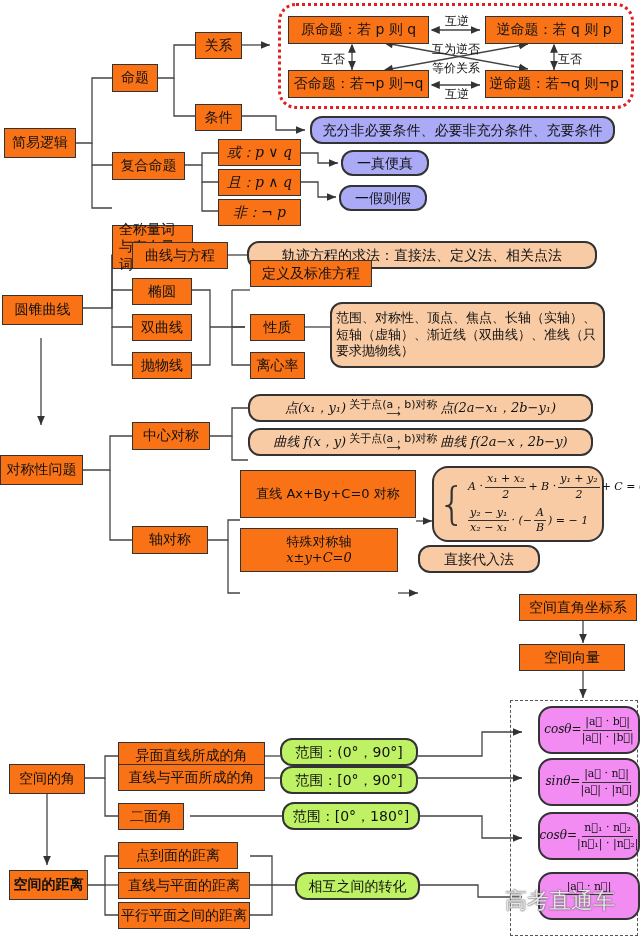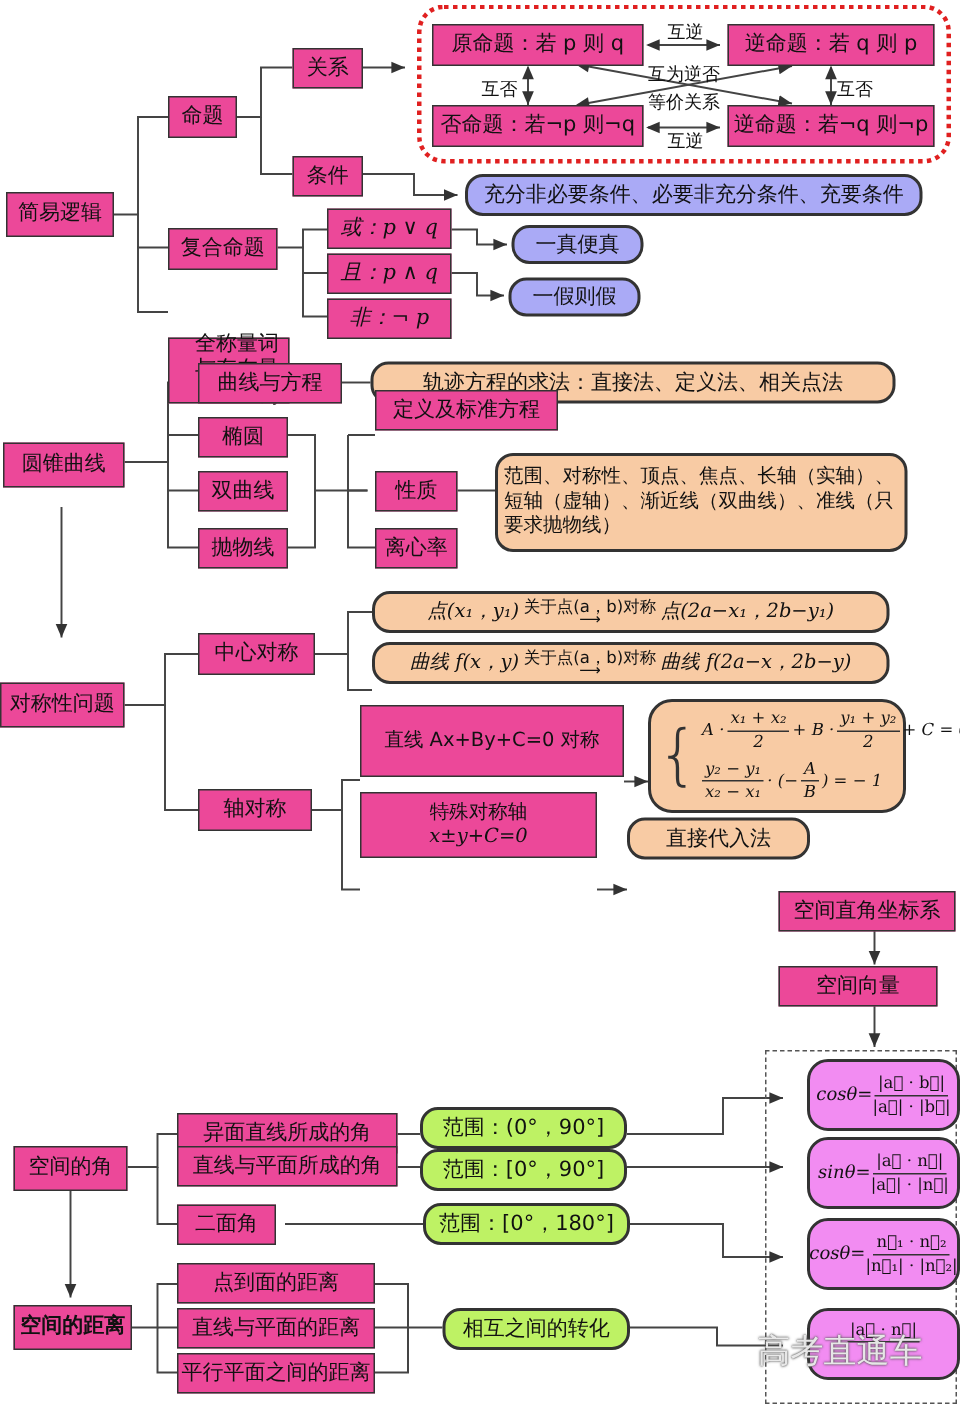--- a/index.html
+++ b/index.html
@@ -1,19 +1,19 @@
 <!DOCTYPE html>
 <html><head>
 <meta charset="utf-8">
 <style>
   html, body { margin:0; padding:0; background:#ffffff; }
   body { width:640px; height:941px; position:relative; overflow:hidden;
          font-family:"DejaVu Sans", "Liberation Sans", sans-serif; color:#111; }
-  .box { position:absolute; box-sizing:border-box; border:1.5px solid #333; background:#ec4899;
-         display:flex; align-items:center; justify-content:center; text-align:right;
+  .box { position:absolute; box-sizing:border-box; border:1.5px solid #333; background:#f97316;
+         display:flex; align-items:center; justify-content:center; text-align:left;
          font-size:14px; line-height:1.25; white-space:nowrap; }
   .pill { position:absolute; box-sizing:border-box; border:2px solid #333; border-radius:12px;
           display:flex; align-items:center; justify-content:center; text-align:center;
           font-size:14px; line-height:1.3; white-space:nowrap; }
   .purple { background:#aaaaf6; }
   .peach  { background:#f8cba4; }
   .green  { background:#bef264; }
   .pink   { background:#f28cf2; border-radius:14px;margin-left:16px; }
   .math { font-family:"DejaVu Serif", "Liberation Serif", serif; font-style:italic; }
   .small { font-size:11px; }
@@ -216,21 +216,21 @@
 <div class="box" style="left:9px;top:870px;width:79px;height:30px;font-weight:bold;">空间的距离</div>
 
 <div class="box" style="left:118px;top:742px;width:147px;height:27px;">异面直线所成的角</div>
 <div class="box" style="left:118px;top:764px;width:147px;height:27px;">直线与平面所成的角</div>
 <div class="box" style="left:118px;top:803px;width:66px;height:27px;">二面角</div>
 
 <div class="pill green" style="left:280px;top:738px;width:138px;height:28px;">范围：(0°，90°]</div>
 <div class="pill green" style="left:280px;top:766px;width:138px;height:28px;">范围：[0°，90°]</div>
 <div class="pill green" style="left:282px;top:802px;width:138px;height:28px;">范围：[0°，180°]</div>
 
-<div class="box" style="left:118px;top:842px;width:132px;height:27px;">点到面的距离</div>
+<div class="box" style="left:118px;top:842px;width:120px;height:27px;">点到面的距离</div>
 <div class="box" style="left:118px;top:872px;width:132px;height:27px;">直线与平面的距离</div>
 <div class="box" style="left:118px;top:902px;width:132px;height:27px;">平行平面之间的距离</div>
 <div class="pill green" style="left:295px;top:872px;width:125px;height:28px;">相互之间的转化</div>
 
 <div class="pill pink" style="left:522px;top:706px;width:102px;height:48px;">
   <span class="math small" style="font-size:12px;">cosθ=</span>
   <span class="frac">
       <span class="num">|a⃗ · b⃗|</span>
       <span>|a⃗| · |b⃗|</span>
     </span>

